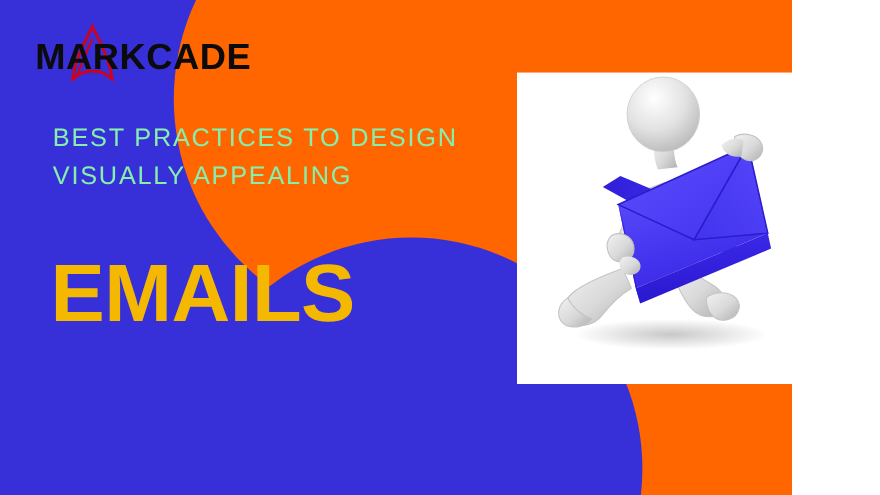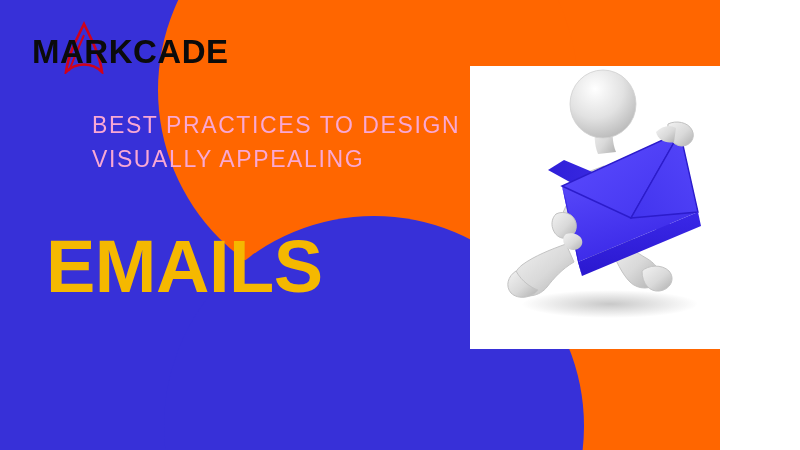--- a/index.html
+++ b/index.html
@@ -67,27 +67,26 @@
     width: 230px;
     height: 56px;
   }
   .logo svg { display: block; }
 
   .headline {
     position: absolute;
     left: 48px;
     top: 108px;
     width: 370px;
-    color: #f9a8d4;
+    color: #86efac;
     font-size: 23px;
     line-height: 34px;
     font-weight: 500;
     letter-spacing: 1.6px;
     text-transform: uppercase;
-    margin-left: 44px;
   }
 
   .title {
     position: absolute;
     left: 46px;
     top: 228px;
     color: #f5b800;
     font-size: 74px;
     line-height: 78px;
     font-weight: 700;

